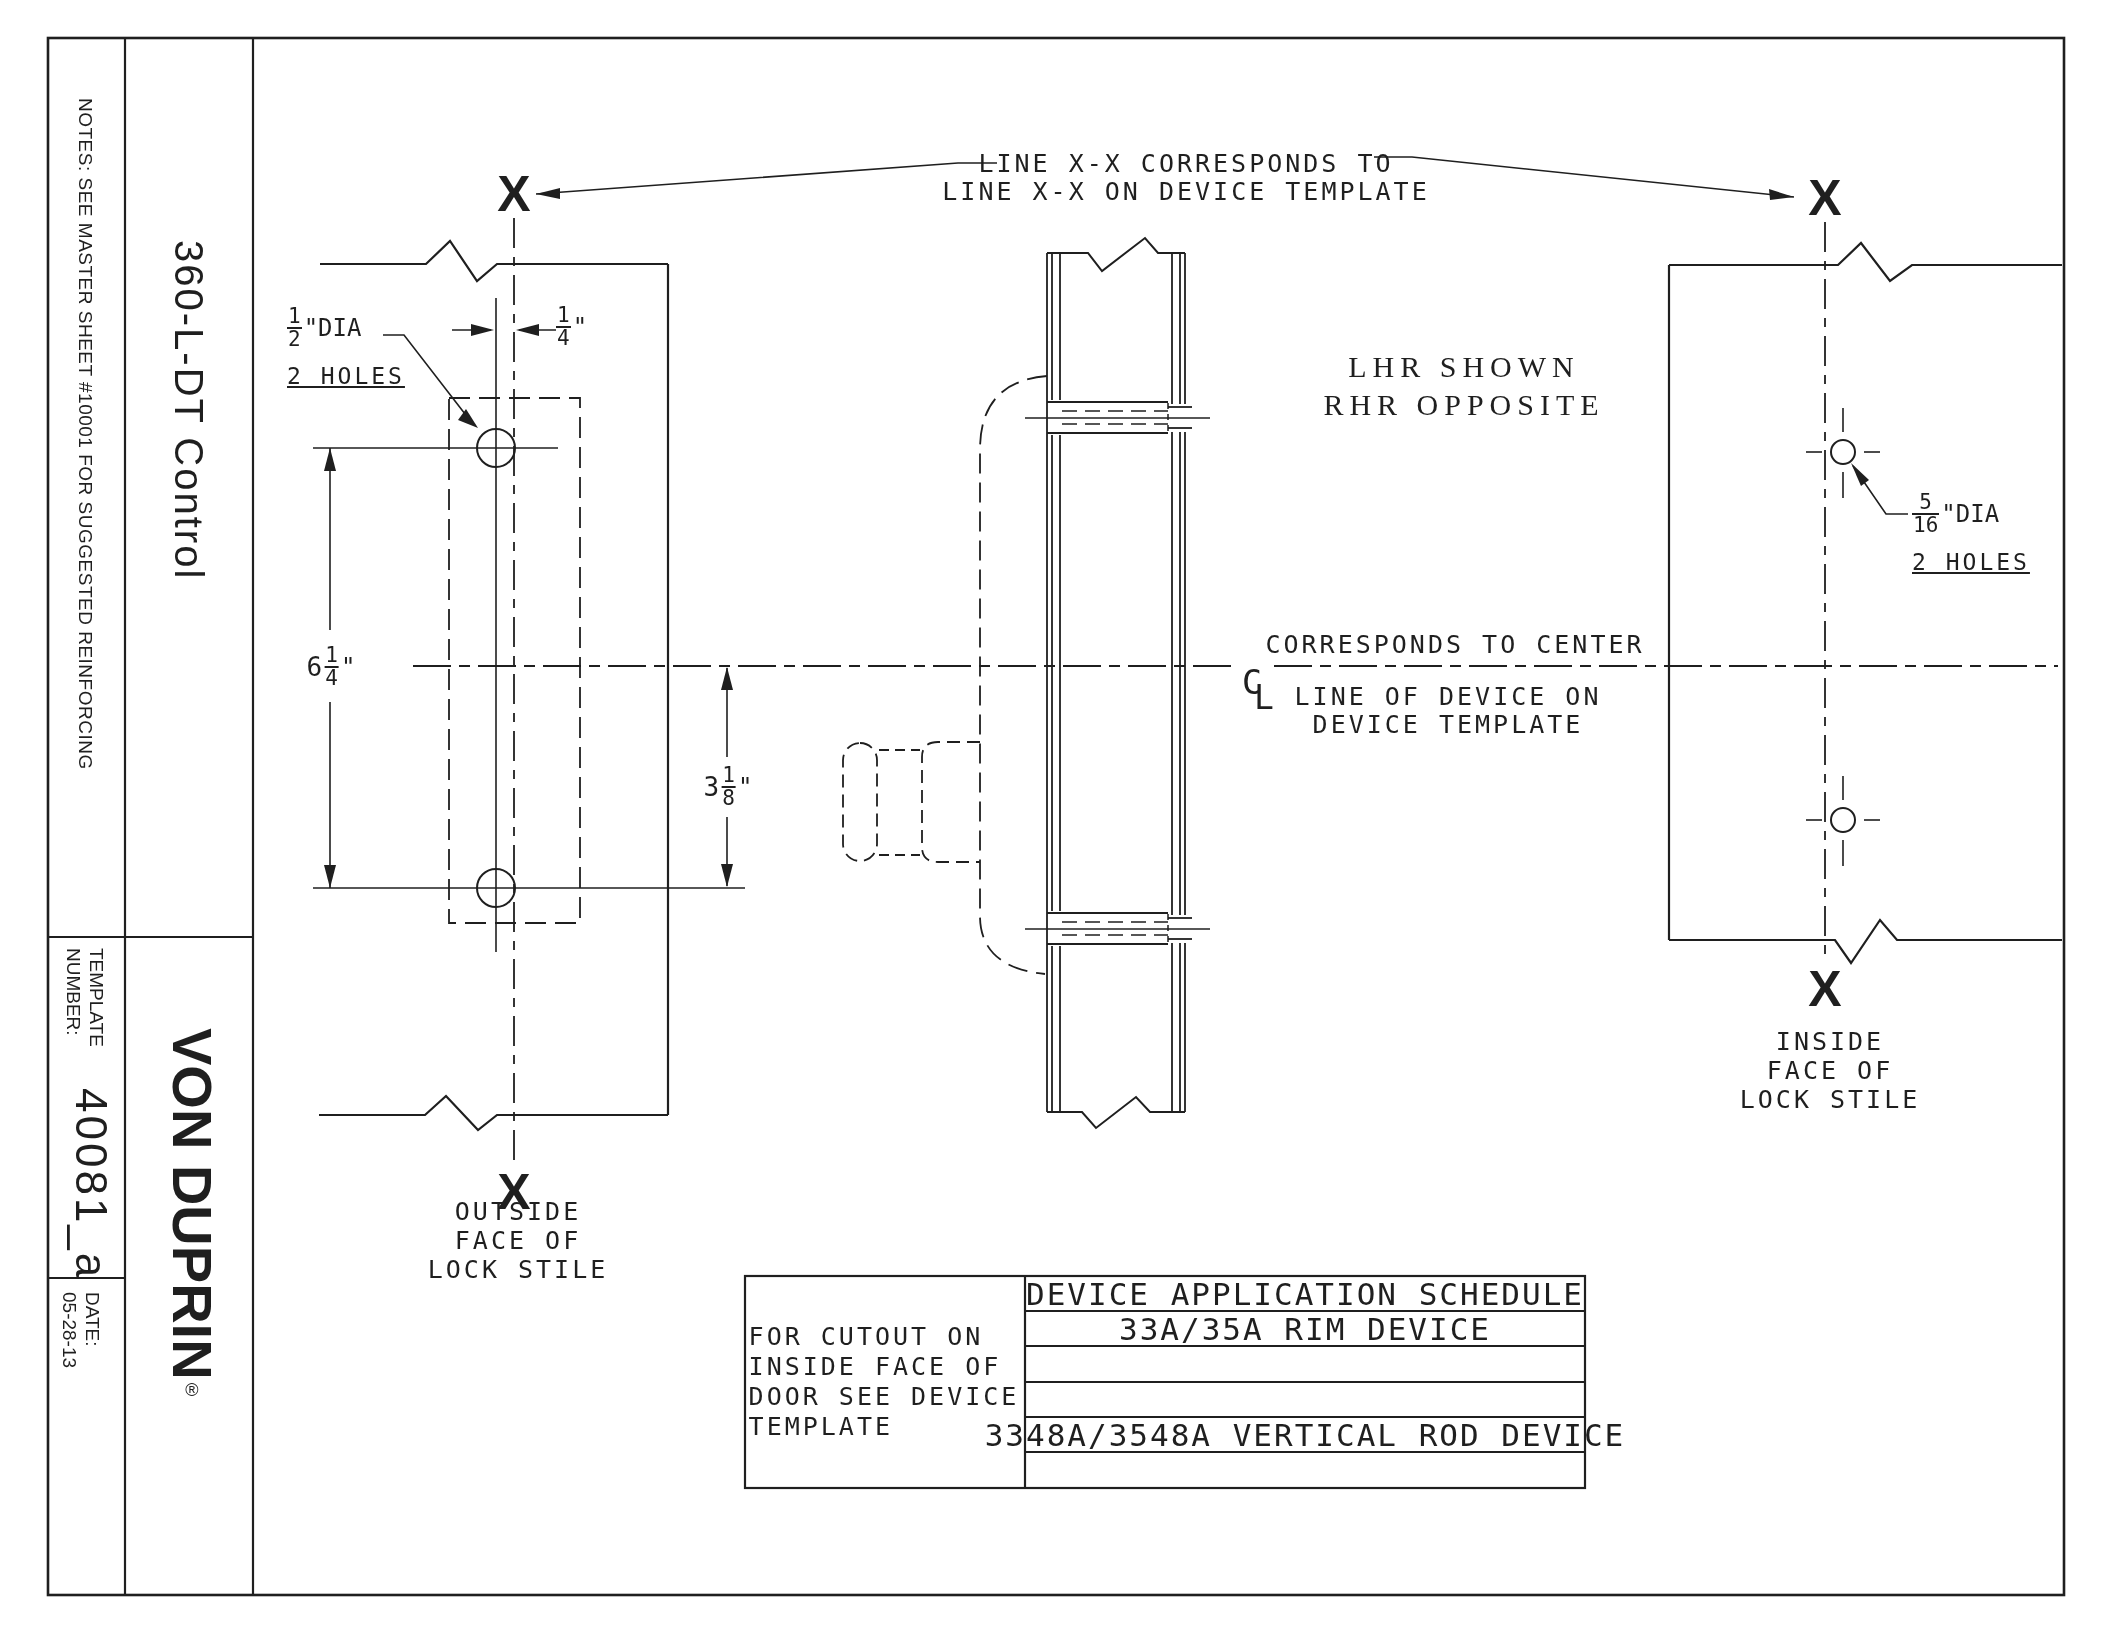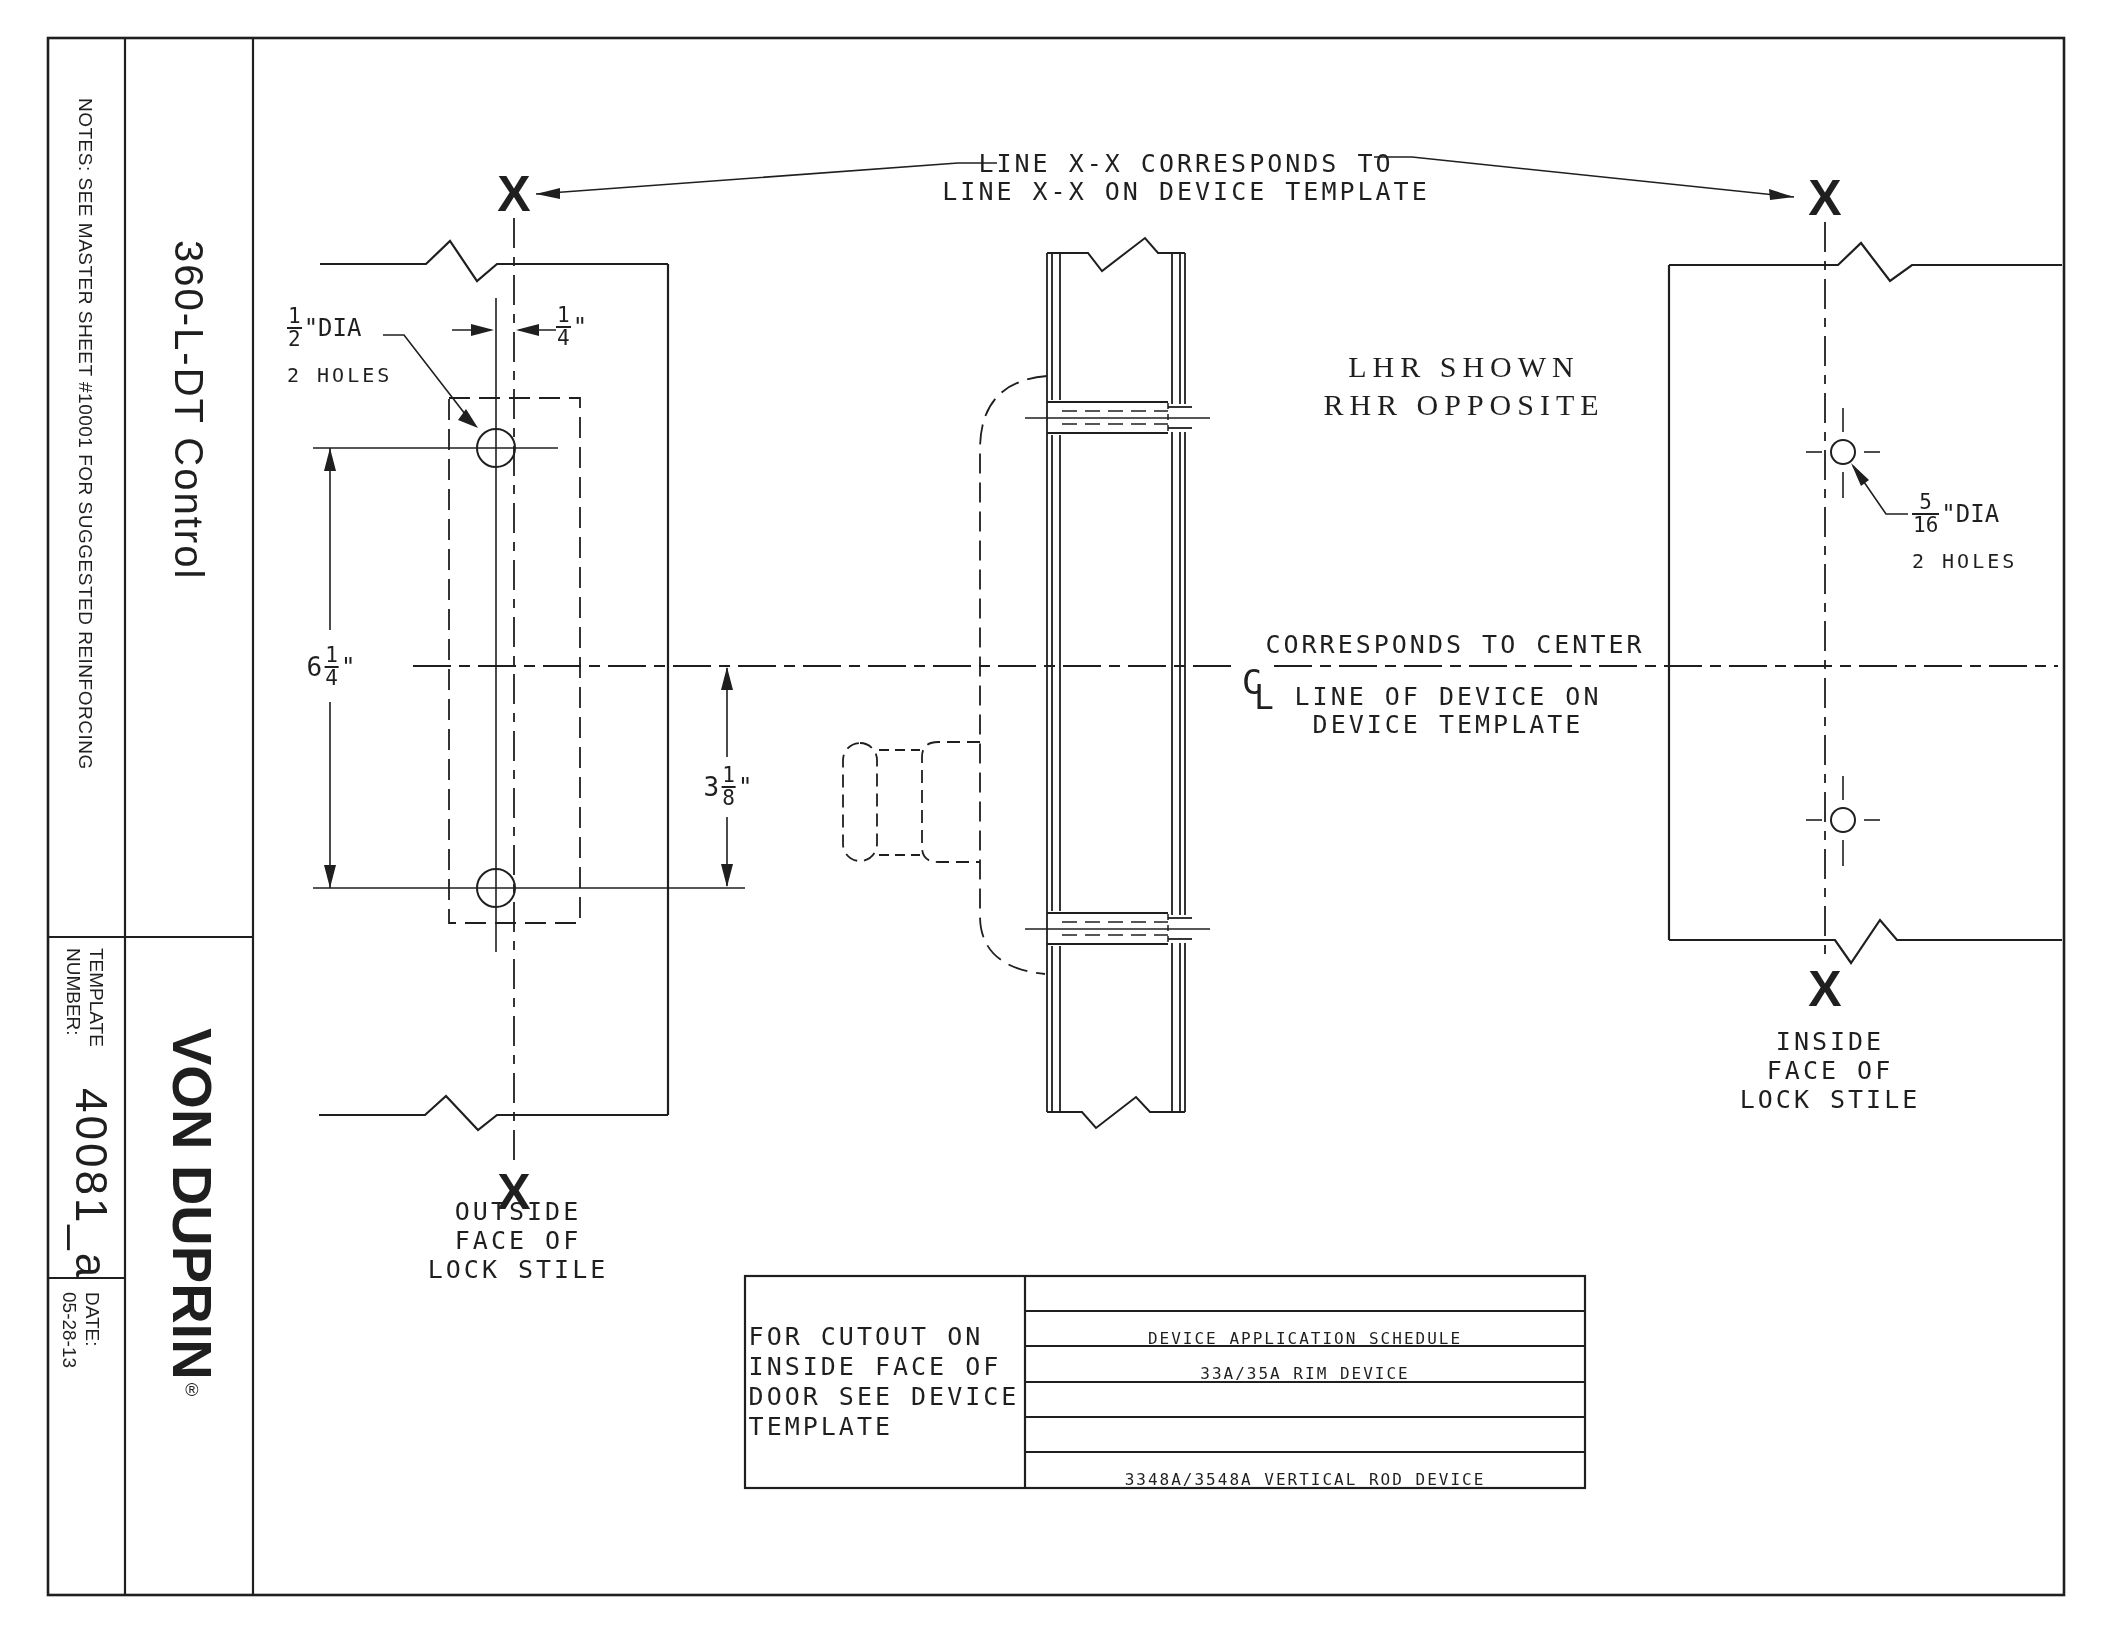--- a/index.html
+++ b/index.html
@@ -19,24 +19,24 @@
   .brand{font-size:56px;font-weight:800;letter-spacing:0px;}
   .reg{font-size:18px;}
   
   .xmark{font-family:"Liberation Sans",sans-serif;font-weight:900;font-size:50px;}
   
   .dim{display:inline-flex;align-items:center;font-size:24px;}
   .frac{display:inline-flex;flex-direction:column;align-items:center;line-height:1;font-size:21px;}
   .fd{border-top:2px solid #1f1f1f;padding:0 1px;}
   .suf{font-size:24px;margin-left:2px;}
   .whole{font-size:26px;margin-right:2px;}
-  .holes{font-size:20px;letter-spacing:3px;}
+  .holes{font-size:23px;letter-spacing:3px;text-decoration:underline;}
   
   .clsym{font-size:33px;font-weight:400;}
-  .tbltxt{font-size:16px;letter-spacing:2px;white-space:nowrap;margin-top:44px;}
+  .tbltxt{font-size:31px;letter-spacing:2px;white-space:nowrap;}
   .handing{font-size:30px;letter-spacing:6px;line-height:38px;white-space:pre-line;text-align:center;}
 </style>
 </head>
 <body>
 
 <div id="page">
 
   <svg class="lines" width="2112" height="1632" viewBox="0 0 2112 1632">
     <g stroke="#1f1f1f" fill="none">
 

